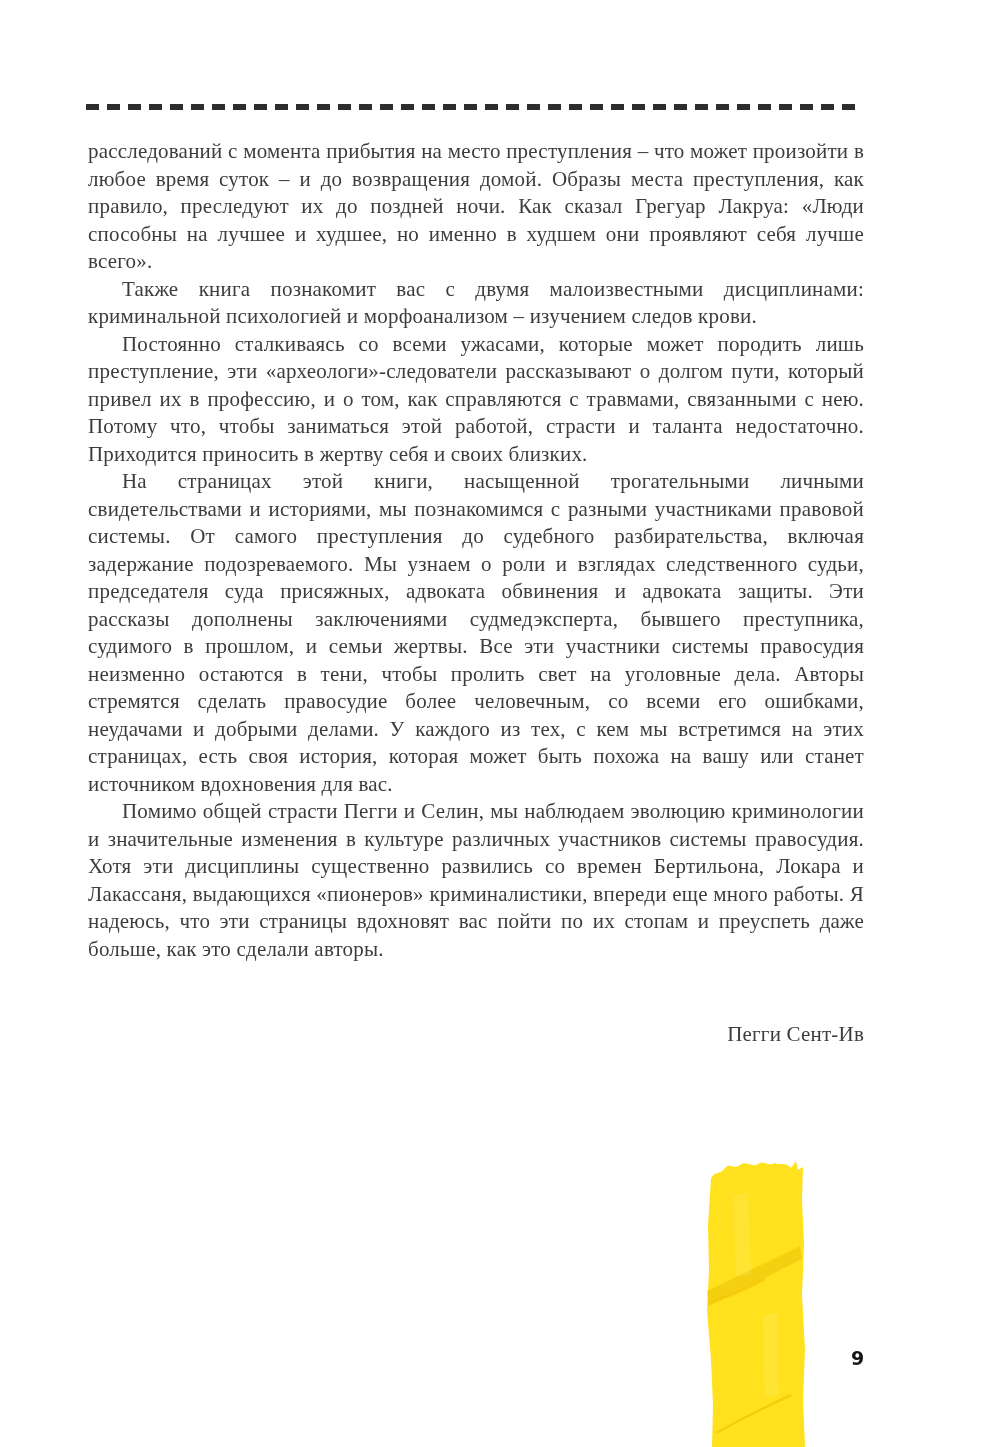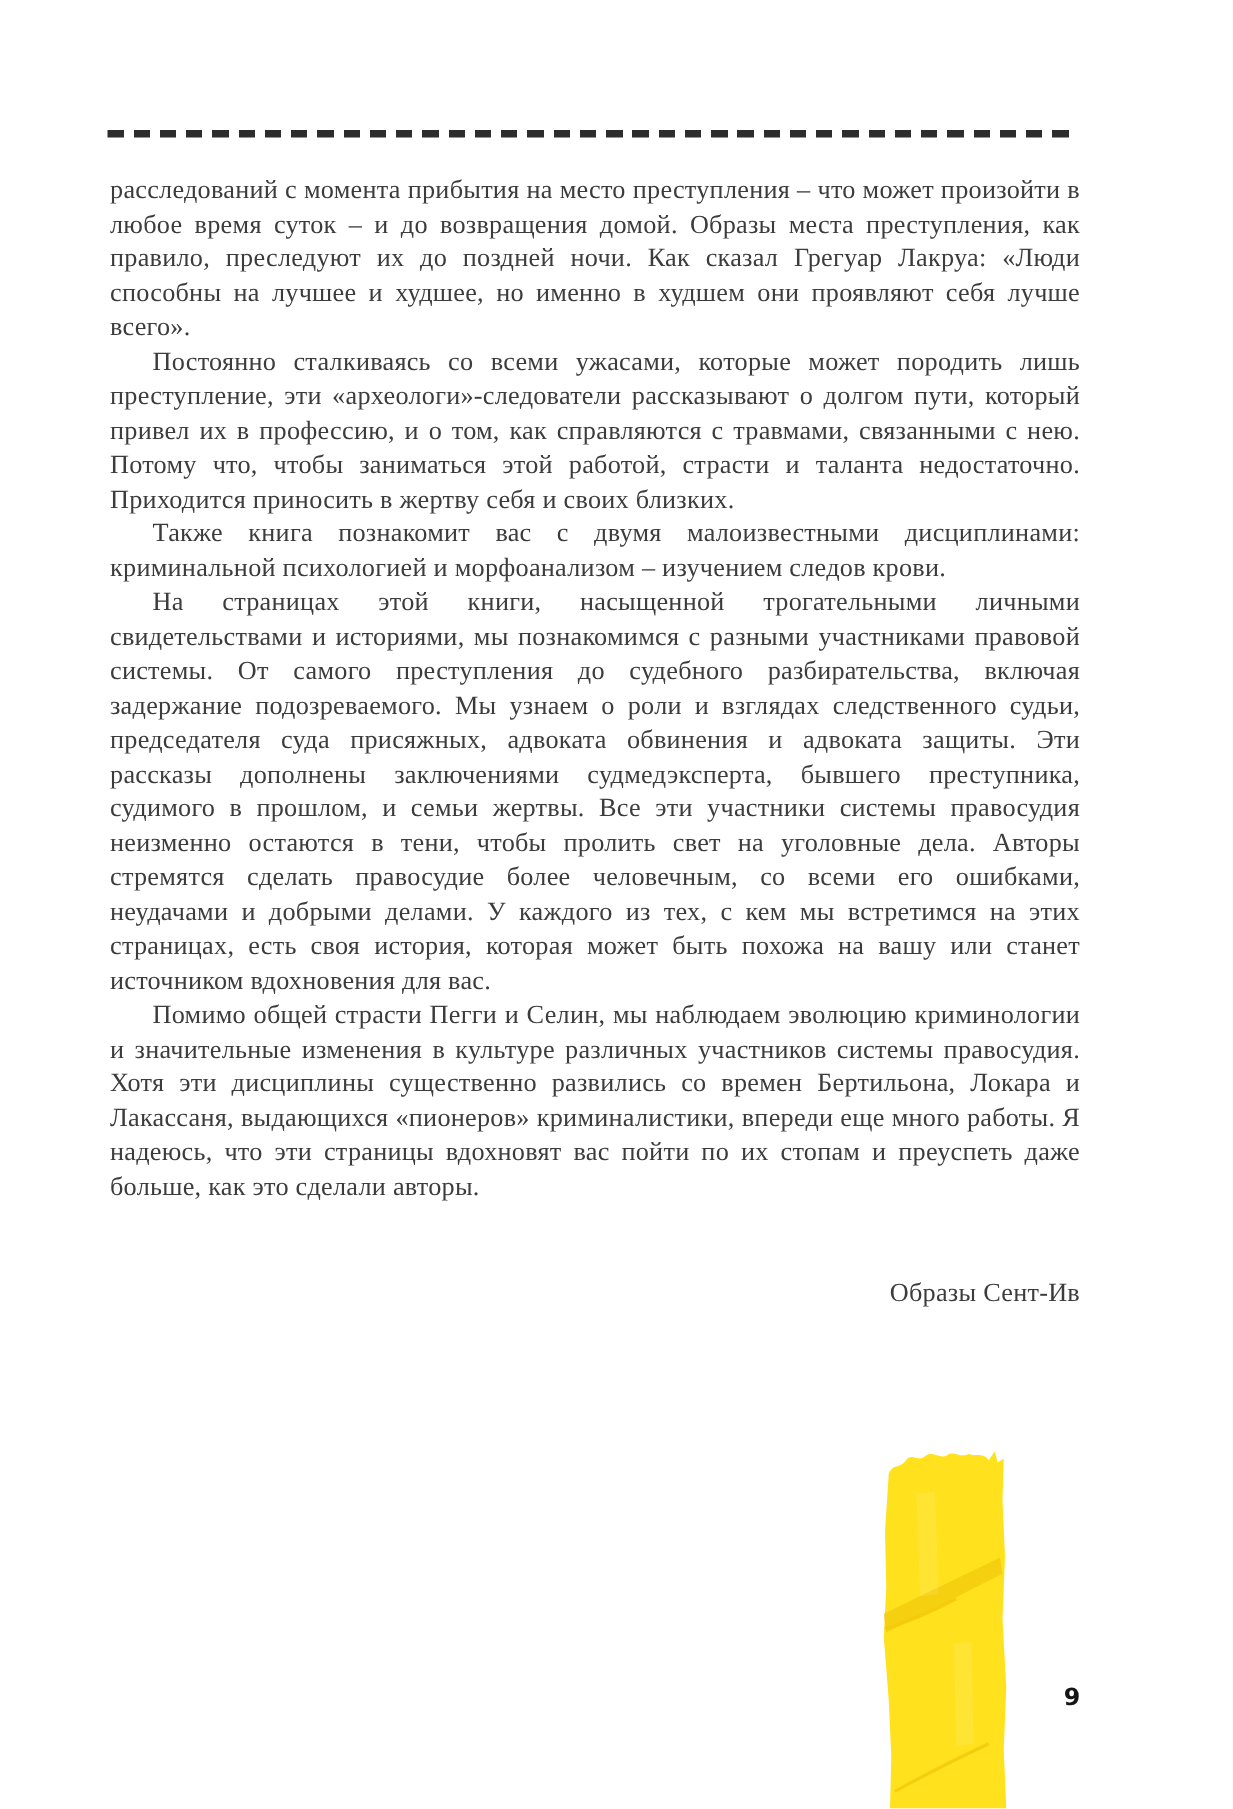--- a/index.html
+++ b/index.html
@@ -78,29 +78,29 @@
 </head>
 <body>
 
 <div class="page">
 
   <div class="dashed-rule"></div>
 
   <main class="text-block" id="paragraphs">
 
   <p class="para">расследований с момента прибытия на место преступления – что может произойти в любое время суток – и до возвращения домой. Образы места преступления, как правило, преследуют их до поздней ночи. Как сказал Грегуар Лакруа: «Люди способны на лучшее и худшее, но именно в худшем они проявляют себя лучше всего».</p>
+      <p class="para indent">Также книга познакомит вас с двумя малоизвестными дисциплинами: криминальной психологией и морфоанализом – изучением следов крови.</p>
       <p class="para indent">Постоянно сталкиваясь со всеми ужасами, которые может породить лишь преступление, эти «археологи»-следователи рассказывают о долгом пути, который привел их в профессию, и о том, как справляются с травмами, связанными с нею. Потому что, чтобы заниматься этой работой, страсти и таланта недостаточно. Приходится приносить в жертву себя и своих близких.</p>
-      <p class="para indent">Также книга познакомит вас с двумя малоизвестными дисциплинами: криминальной психологией и морфоанализом – изучением следов крови.</p>
       <p class="para indent">На страницах этой книги, насыщенной трогательными личными свидетельствами и историями, мы познакомимся с разными участниками правовой системы. От самого преступления до судебного разбирательства, включая задержание подозреваемого. Мы узнаем о роли и взглядах следственного судьи, председателя суда присяжных, адвоката обвинения и адвоката защиты. Эти рассказы дополнены заключениями судмедэксперта, бывшего преступника, судимого в прошлом, и семьи жертвы. Все эти участники системы правосудия неизменно остаются в тени, чтобы пролить свет на уголовные дела. Авторы стремятся сделать правосудие более человечным, со всеми его ошибками, неудачами и добрыми делами. У каждого из тех, с кем мы встретимся на этих страницах, есть своя история, которая может быть похожа на вашу или станет источником вдохновения для вас.</p>
       <p class="para indent">Помимо общей страсти Пегги и Селин, мы наблюдаем эволюцию криминологии и значительные изменения в культуре различных участников системы правосудия. Хотя эти дисциплины существенно развились со времен Бертильона, Локара и Лакассаня, выдающихся «пионеров» криминалистики, впереди еще много работы. Я надеюсь, что эти страницы вдохновят вас пойти по их стопам и преуспеть даже больше, как это сделали авторы.</p>
     </main>
 
   <div class="text-block" style="top:1021px;">
     <div class="signature" style="margin-top:0;">
-      <div>Образы Сент-Ив</div>
+      <div>Пегги Сент-Ив</div>
     </div>
   </div>
 
   <svg class="highlight-stripe" viewBox="0 0 106 292" preserveAspectRatio="none">
     <path class="hl-main" d="
       M8,24
       C12,15 16,21 22,13
       C27,7 31,15 37,10
       C43,5 49,13 55,9
       C60,5 66,12 72,8

